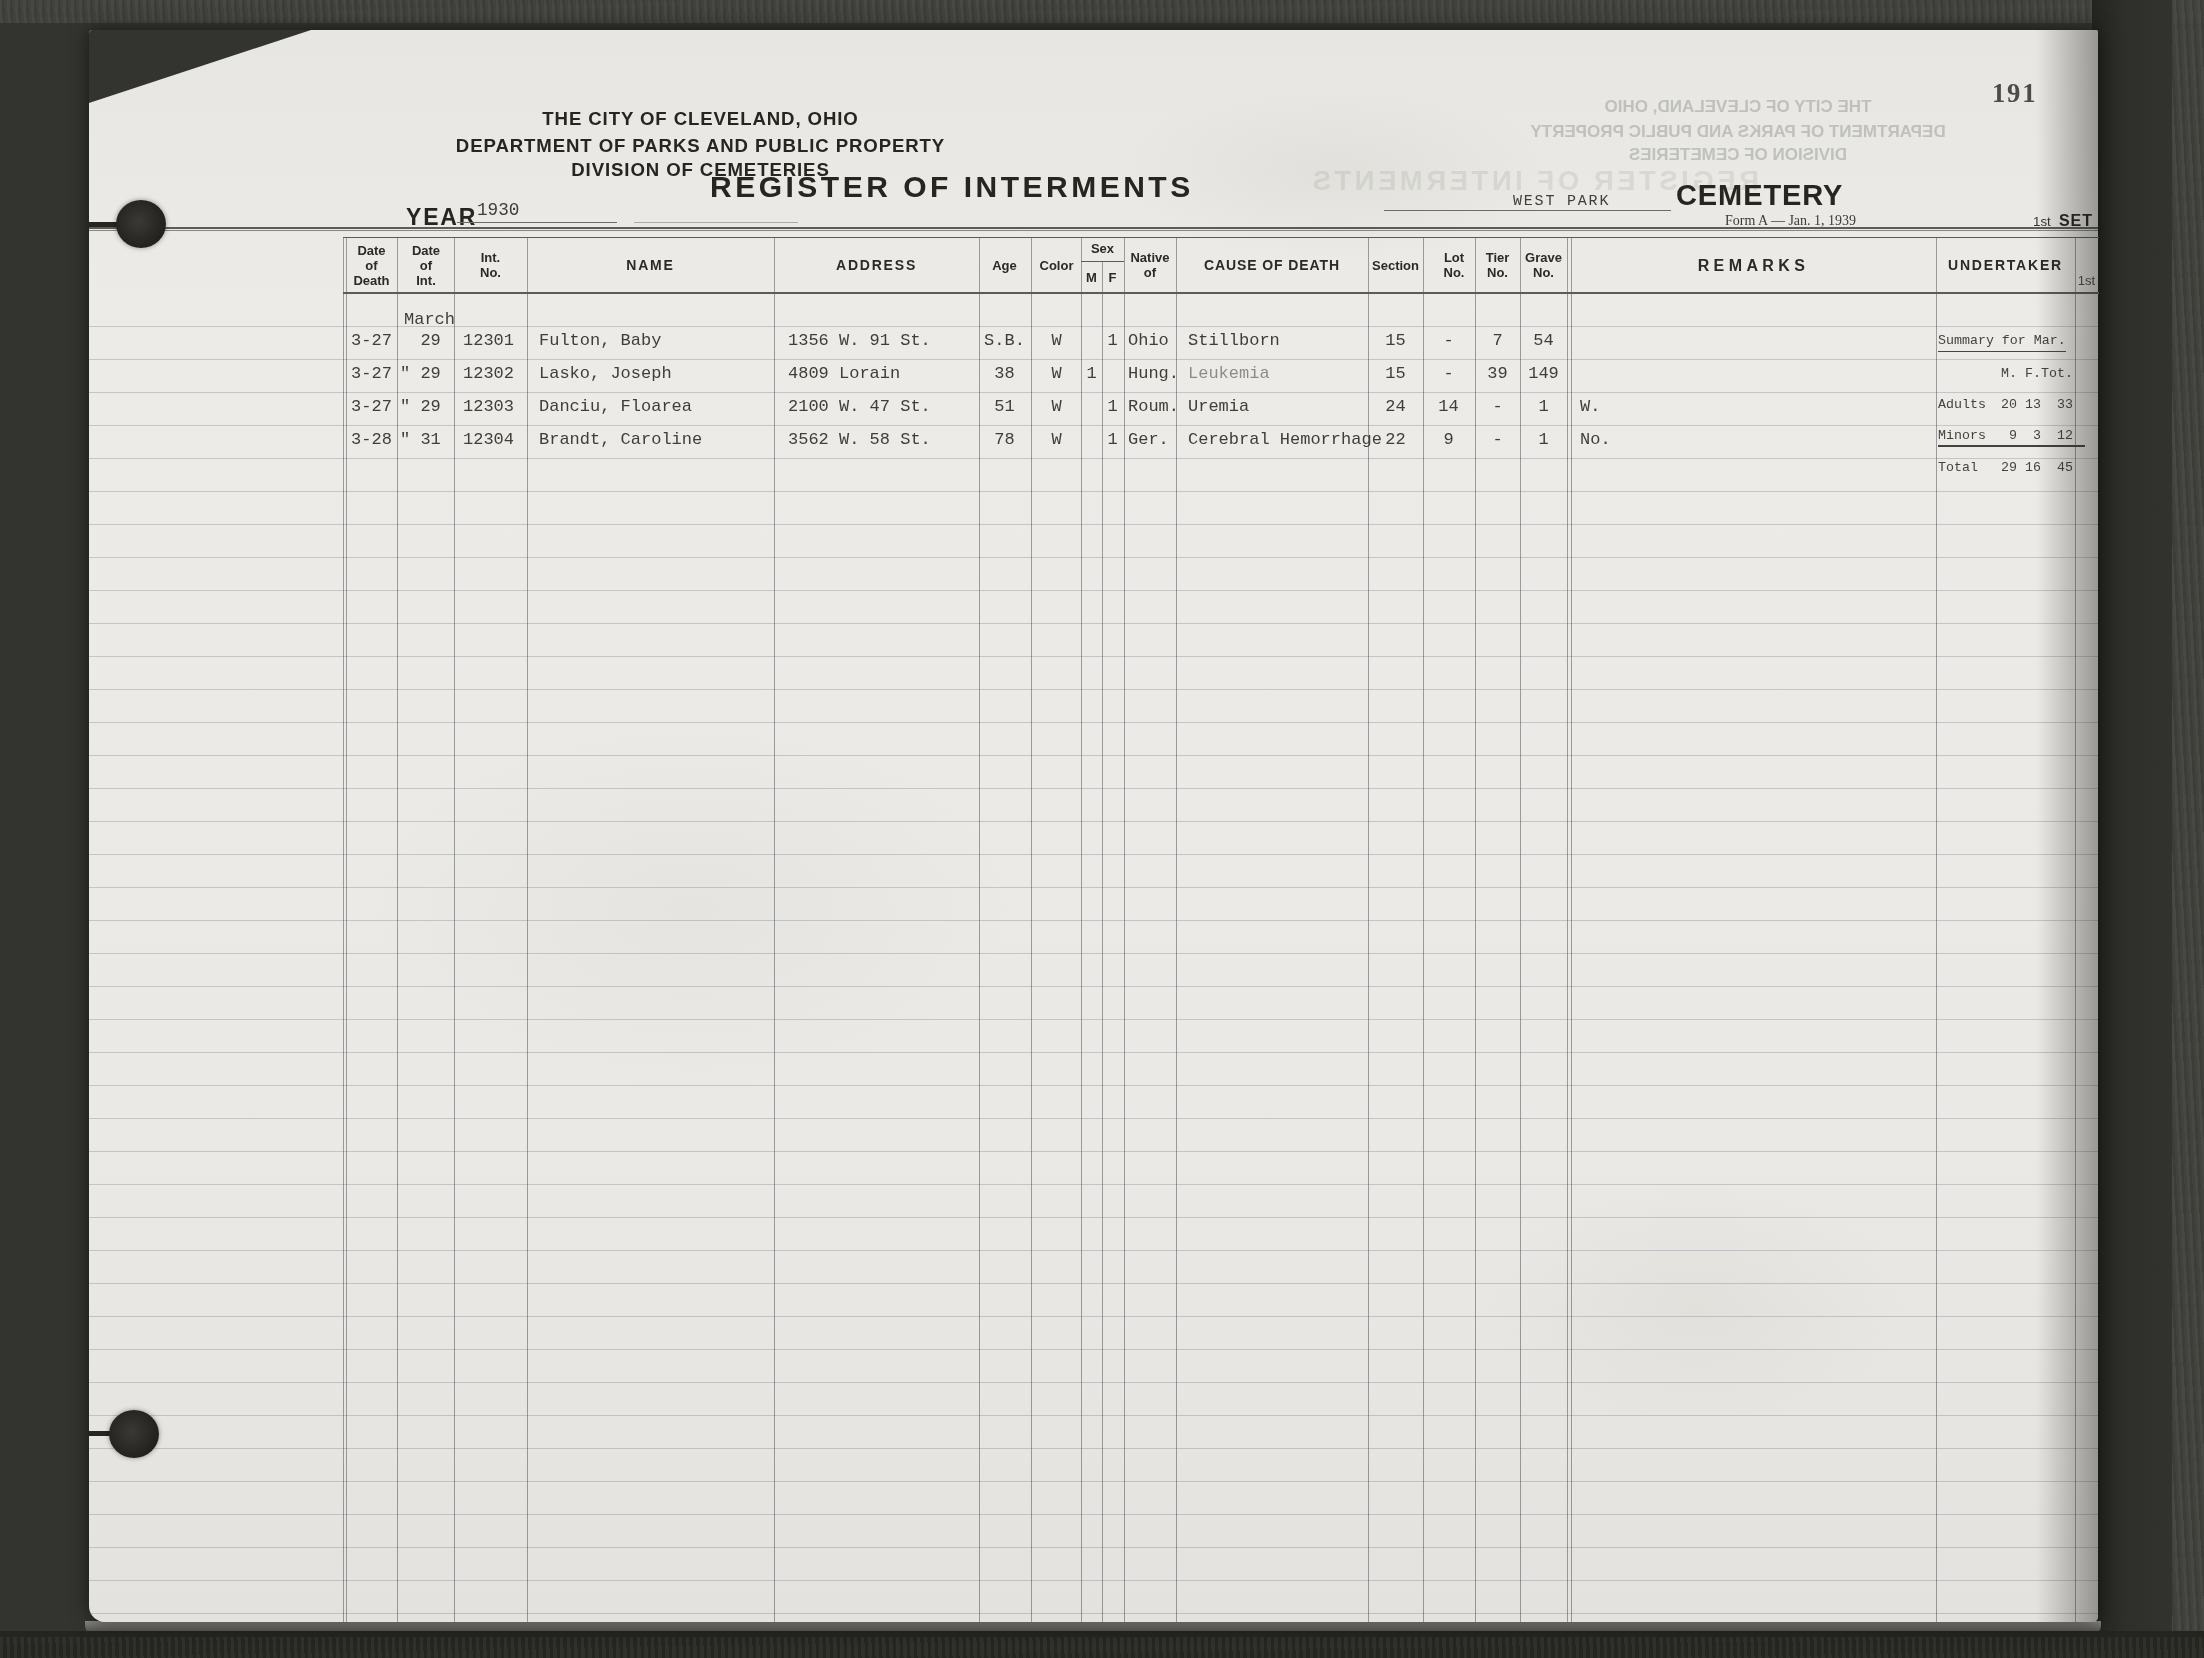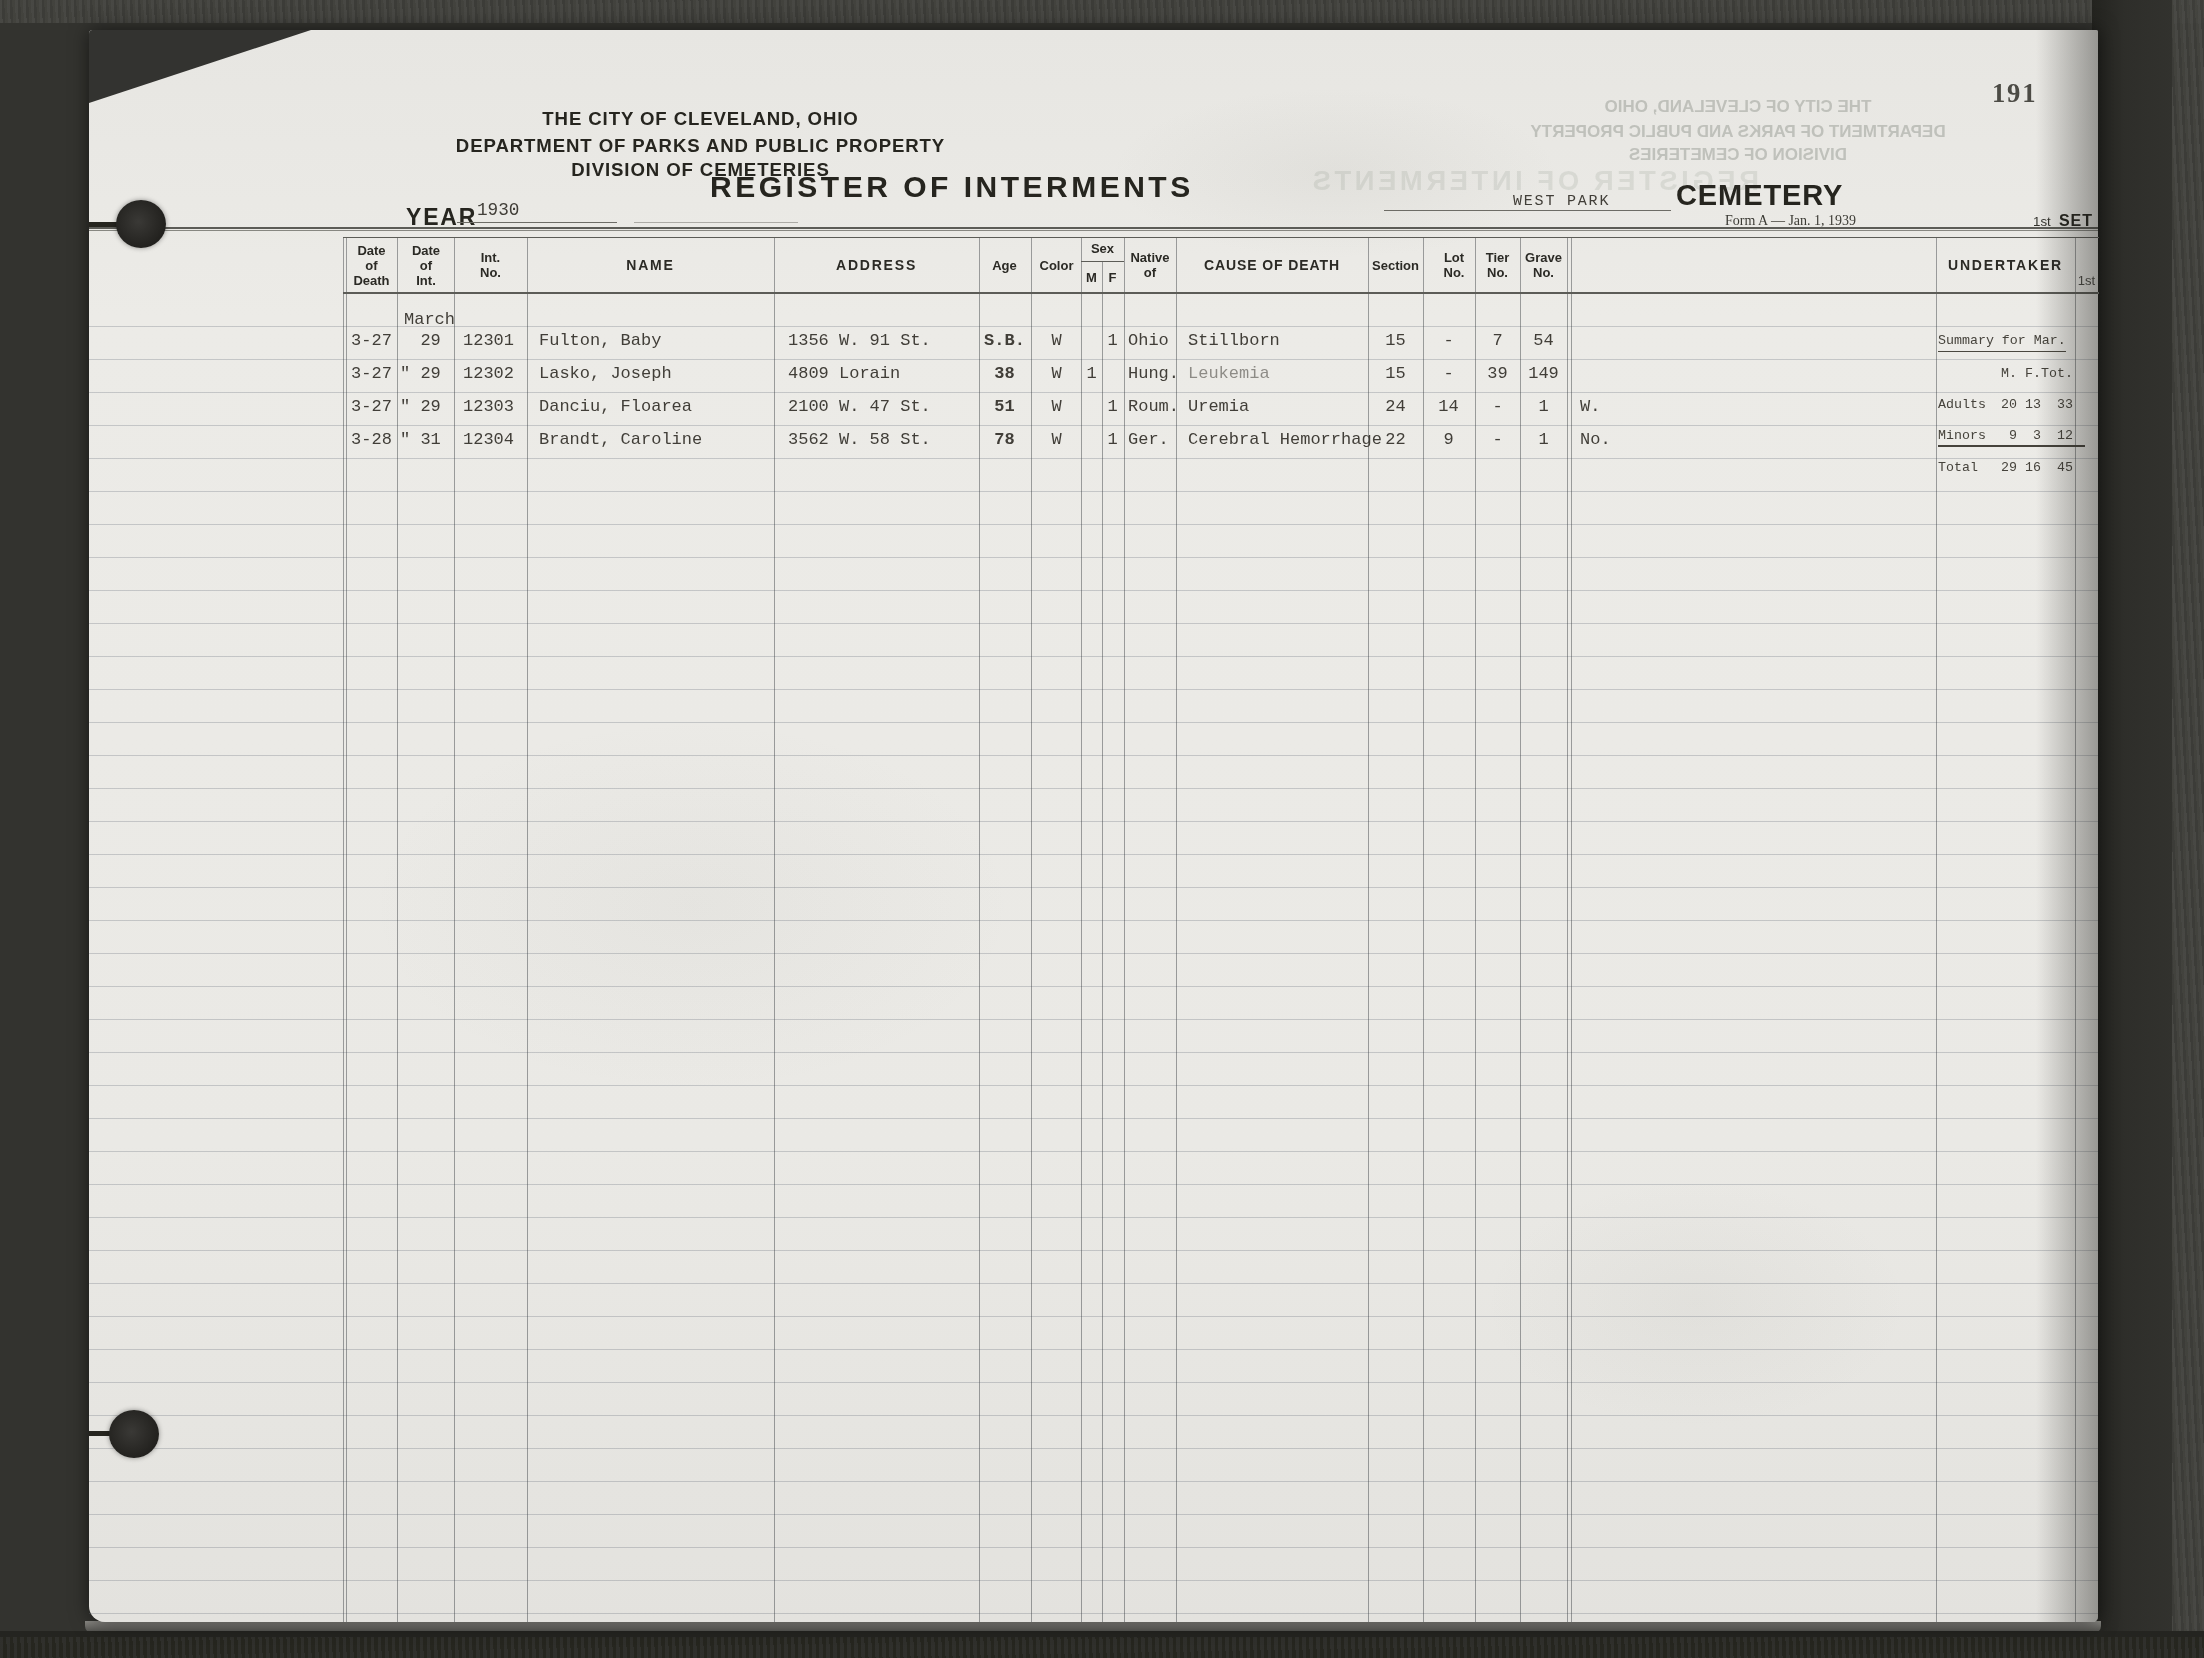--- a/index.html
+++ b/index.html
@@ -70,21 +70,21 @@
       justify-content:center;text-align:center;white-space:pre-line;
       font-weight:bold;color:#2b2a25;font-size:13px;line-height:15px;}
   .hc-big{font-size:14px;letter-spacing:1.8px;}
 
   
   .cd{left:257px;width:51px;text-align:center;}
   .ci{left:311px;width:52px;}
   .cn{left:374px;width:62px;}
   .cname{left:450px;width:232px;}
   .caddr{left:699px;width:190px;}
-  .cage{left:890px;width:51px;text-align:center;font-weight:bold;}
+  .cage{left:890px;width:51px;text-align:center;}
   .ccol{left:942px;width:51px;text-align:center;}
   .cm{left:992px;width:21px;text-align:center;}
   .cf{left:1013px;width:21px;text-align:center;}
   .cnat{left:1039px;width:48px;}
   .ccause{left:1099px;width:180px;}
   .csec{left:1279px;width:55px;text-align:center;}
   .clot{left:1334px;width:51px;text-align:center;}
   .ctier{left:1386px;width:45px;text-align:center;}
   .cgrave{left:1431px;width:47px;text-align:center;}
   .crem{left:1491px;width:177px;}
@@ -192,20 +192,21 @@
     <div class="hc" style="left:1035px;width:52px;">Native
 of</div>
     <div class="hc hc-big" style="left:1087px;width:192px;letter-spacing:0.9px;">CAUSE OF DEATH</div>
     <div class="hc" style="left:1279px;width:55px;">Section</div>
     <div class="hc" style="left:1334px;width:62px;">Lot
 No.</div>
     <div class="hc" style="left:1386px;width:45px;">Tier
 No.</div>
     <div class="hc" style="left:1431px;width:47px;">Grave
 No.</div>
+    <div class="hc" style="left:1482px;width:365px;font-size:16px;letter-spacing:4.4px;">REMARKS</div>
     <div class="hc hc-big" style="left:1847px;width:139px;">UNDERTAKER</div>
     <div class="hc" style="left:1986px;width:23px;top:239px;height:23px;font-weight:normal;color:#4a4944;">1st</div>
 
     <div class="tw" style="position:absolute;left:315px;top:280px;font-size:17px;">March</div>
 
     <div class="trow tw" style="top:301px;">
       <div class="tc cd">3-27</div>
       <div class="tc ci" style="padding-left:20.4px;">29</div>
       <div class="tc cn">12301</div>
       <div class="tc cname">Fulton, Baby</div>

